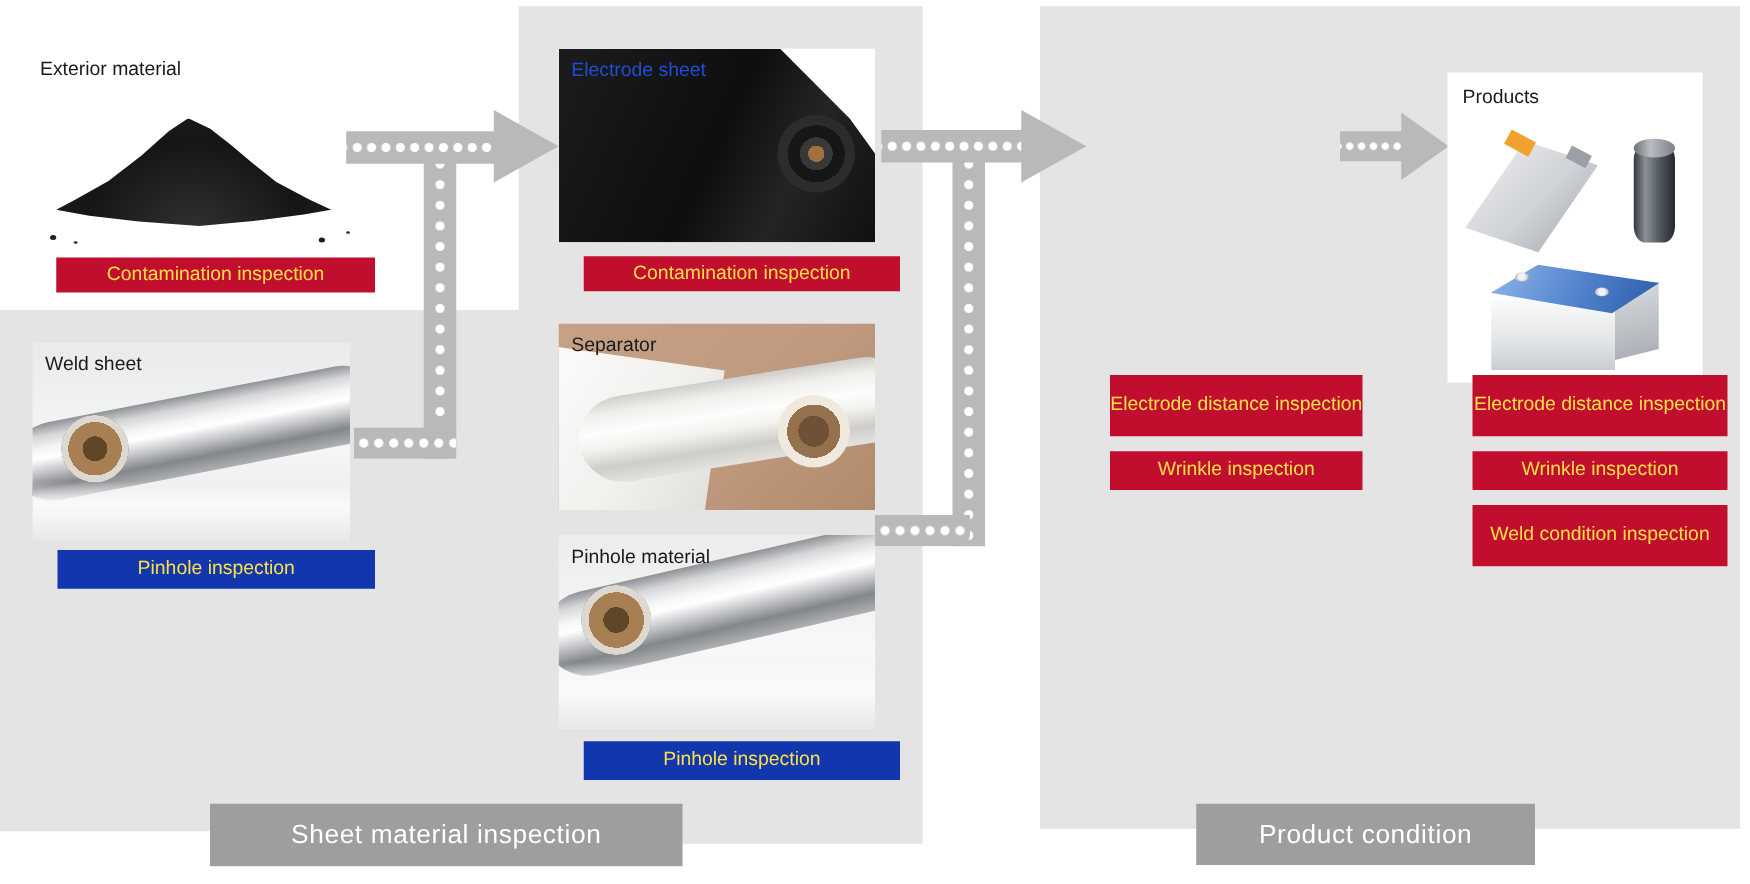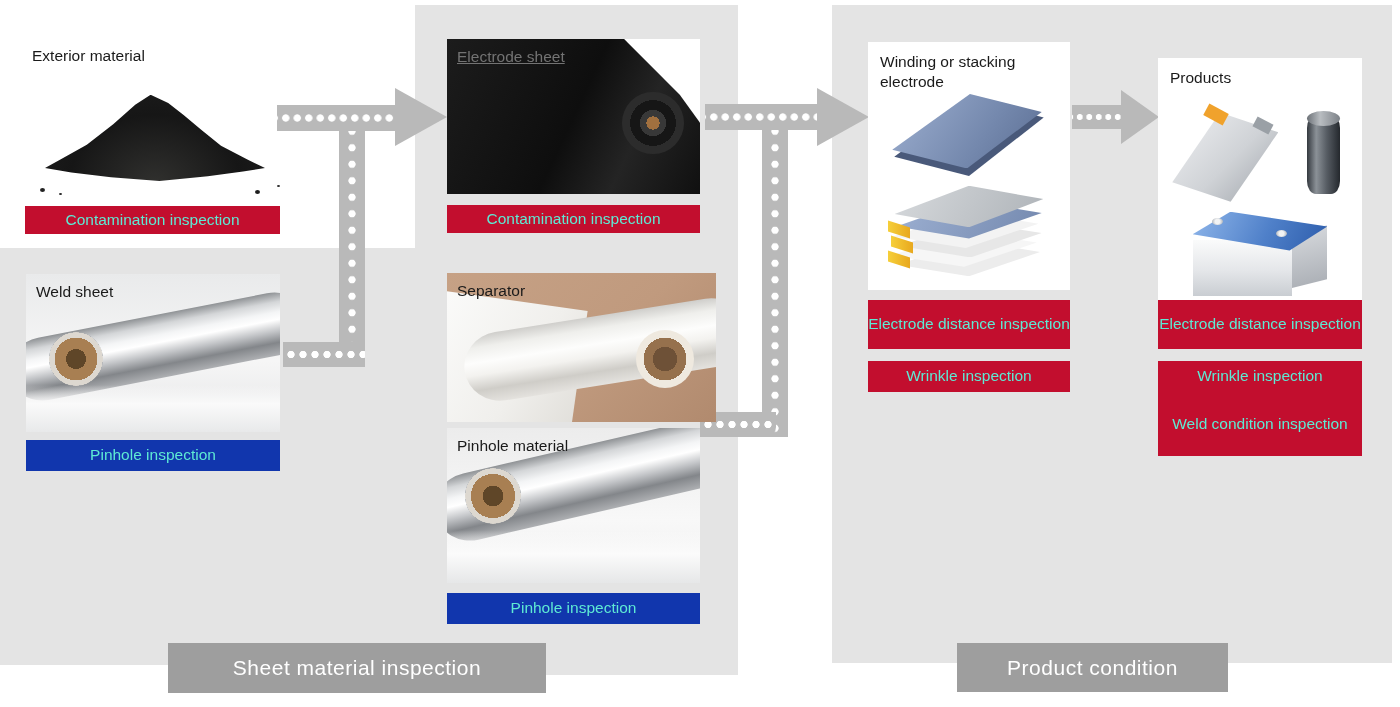--- a/index.html
+++ b/index.html
@@ -21,26 +21,26 @@
     background-image:radial-gradient(circle, #fff 3.3px, rgba(255,255,255,0) 4px);
     background-size:12px 100%;background-position:2px 50%;border-radius:0 0 10px 0;}
   .head-r{position:absolute;width:0;height:0;border-top:29px solid transparent;
     border-bottom:29px solid transparent;border-left:52px solid var(--arrow,#b9b9b9);}
   .shaft-h.small{background-size:9.5px 100%;
     background-image:radial-gradient(circle, #fff 2.7px, rgba(255,255,255,0) 3.3px);}
   .head-r.small{border-top-width:27px;border-bottom-width:27px;border-left-width:38px;}
   
   .photo{position:absolute;overflow:hidden;background:#fff;}
   .photo-label{position:absolute;top:9px;left:10px;font-size:15.5px;color:#1a1a1a;z-index:5;}
-  .photo-label.light{color:#737373;text-decoration:underline;}
+  .photo-label.light{color:#1d4ed8;}
   .box-label{position:absolute;top:10px;left:12px;font-size:15.5px;color:#1a1a1a;
     line-height:1.3;width:170px;z-index:5;}
   
   .banner{position:absolute;display:flex;align-items:center;justify-content:center;
-    text-align:left;color:#5eead4;font-size:15.5px;line-height:1.35;}
+    text-align:left;color:#fde047;font-size:15.5px;line-height:1.35;margin-left:20px;}
   .banner.red{background:var(--red,#c20e2e);}
   .banner.blue{background:var(--blue,#1136ad);}
   
   .section-bar{position:absolute;display:flex;align-items:center;justify-content:center;
     background:var(--bar,#9e9e9e);color:#fff;font-size:21px;letter-spacing:.5px;}
   
   .pile{position:absolute;left:30px;top:80px;width:250px;height:122px;}
   .pile .mound{position:absolute;left:6%;right:6%;top:12%;bottom:12%;
     background:radial-gradient(ellipse at 50% 95%, #30302e 0%, #161616 55%, #202020 100%);
     clip-path:polygon(48% 0,56% 9%,63% 22%,71% 38%,80% 55%,92% 70%,100% 79%,
@@ -151,21 +151,21 @@
 
   <div class="photo" style="left:447px;top:39px;width:253px;height:155px;">
     <div class="black-mass"></div>
     <div class="roll-end" style="left:69%;top:34%;width:62px;height:62px;"></div>
     <div class="photo-label light">Electrode sheet</div>
   </div>
   <div class="banner red" style="left:447px;top:205px;width:253px;height:28px;">
     <span>Contamination inspection</span>
   </div>
 
-  <div class="photo sep-bg" style="left:447px;top:273px;width:253px;height:149px;padding-left:16px;">
+  <div class="photo sep-bg" style="left:447px;top:259px;width:253px;height:149px;">
     <div class="sheet-flat" style="left:-6%;top:18%;width:55%;height:90%;transform:rotate(8deg);
          background:linear-gradient(115deg,#fbfbfa 0%,#f0efec 60%,#e0ded9 100%);"></div>
     <div class="roll-bar whiteroll" style="left:6%;top:28%;width:106%;height:46%;transform:rotate(-9deg);"></div>
     <div class="core" style="right:8%;top:38%;width:58px;height:58px;
          background:radial-gradient(circle,#6e5137 0 30%,#96714d 30% 52%,#efe9df 52% 72%,#dcd8d0 72% 100%);"></div>
     <div class="photo-label">Separator</div>
   </div>
 
   <div class="photo" style="left:447px;top:428px;width:253px;height:155px;
        background:linear-gradient(180deg,#ececec 0%,#f8f8f8 60%,#eeeeee 100%);">
@@ -177,36 +177,20 @@
     <div class="photo-label">Pinhole material</div>
   </div>
   <div class="banner blue" style="left:447px;top:593px;width:253px;height:31px;">
     <span>Pinhole inspection</span>
   </div>
 
   <div class="section-bar" style="left:168px;top:643px;width:378px;height:50px;">
     <span>Sheet material inspection</span>
   </div>
 
-  <div class="photo" style="left:868px;top:42px;width:202px;height:248px;">
-    <div class="box-label">Winding or stacking electrode</div>
-    <div class="slab-shadow" style="left:13%;top:23%;width:74%;height:31%;"></div>
-    <div class="slab" style="left:12%;top:21%;width:74%;height:30%;"></div>
-    <div class="abs" style="left:10%;top:58%;width:80%;height:38%;">
-      <div class="layer" style="left:6%;top:58%;width:88%;height:38%;background:#ececec;"></div>
-      <div class="layer" style="left:2%;top:48%;width:90%;height:38%;background:#f6f6f6;"></div>
-      <div class="layer" style="left:7%;top:38%;width:88%;height:38%;background:#e7e7e7;"></div>
-      <div class="layer" style="left:3%;top:28%;width:90%;height:38%;background:#f3f3f3;"></div>
-      <div class="layer" style="left:5%;top:16%;width:90%;height:40%;background:linear-gradient(120deg,#9db0d2,#7388ae);"></div>
-      <div class="layer" style="left:4%;top:0;width:92%;height:44%;background:linear-gradient(120deg,#d6d9dc,#aeb3b8);"></div>
-      <div class="tab" style="left:0;top:40%;width:22px;height:11px;"></div>
-      <div class="tab" style="left:2%;top:56%;width:22px;height:11px;"></div>
-      <div class="tab" style="left:0;top:72%;width:22px;height:11px;"></div>
-    </div>
-  </div>
   <div class="banner red" style="left:868px;top:300px;width:202px;height:49px;">
     <span>Electrode distance inspection</span>
   </div>
   <div class="banner red" style="left:868px;top:361px;width:202px;height:31px;">
     <span>Wrinkle inspection</span>
   </div>
 
   <div class="photo" style="left:1158px;top:58px;width:204px;height:248px;">
     <div class="box-label">Products</div>
     <div class="pouch" style="left:7%;top:22%;width:52%;height:36%;"></div>
@@ -221,21 +205,21 @@
       <div class="terminal" style="left:14%;top:8%;"></div>
       <div class="terminal" style="left:62%;top:22%;"></div>
     </div>
   </div>
   <div class="banner red" style="left:1158px;top:300px;width:204px;height:49px;">
     <span>Electrode distance inspection</span>
   </div>
   <div class="banner red" style="left:1158px;top:361px;width:204px;height:31px;">
     <span>Wrinkle inspection</span>
   </div>
-  <div class="banner red" style="left:1158px;top:392px;width:204px;height:64px;">
+  <div class="banner red" style="left:1158px;top:404px;width:204px;height:49px;">
     <span>Weld condition inspection</span>
   </div>
 
   <div class="section-bar" style="left:957px;top:643px;width:271px;height:49px;">
     <span>Product condition</span>
   </div>
 
 </div>
 
 </body></html>

